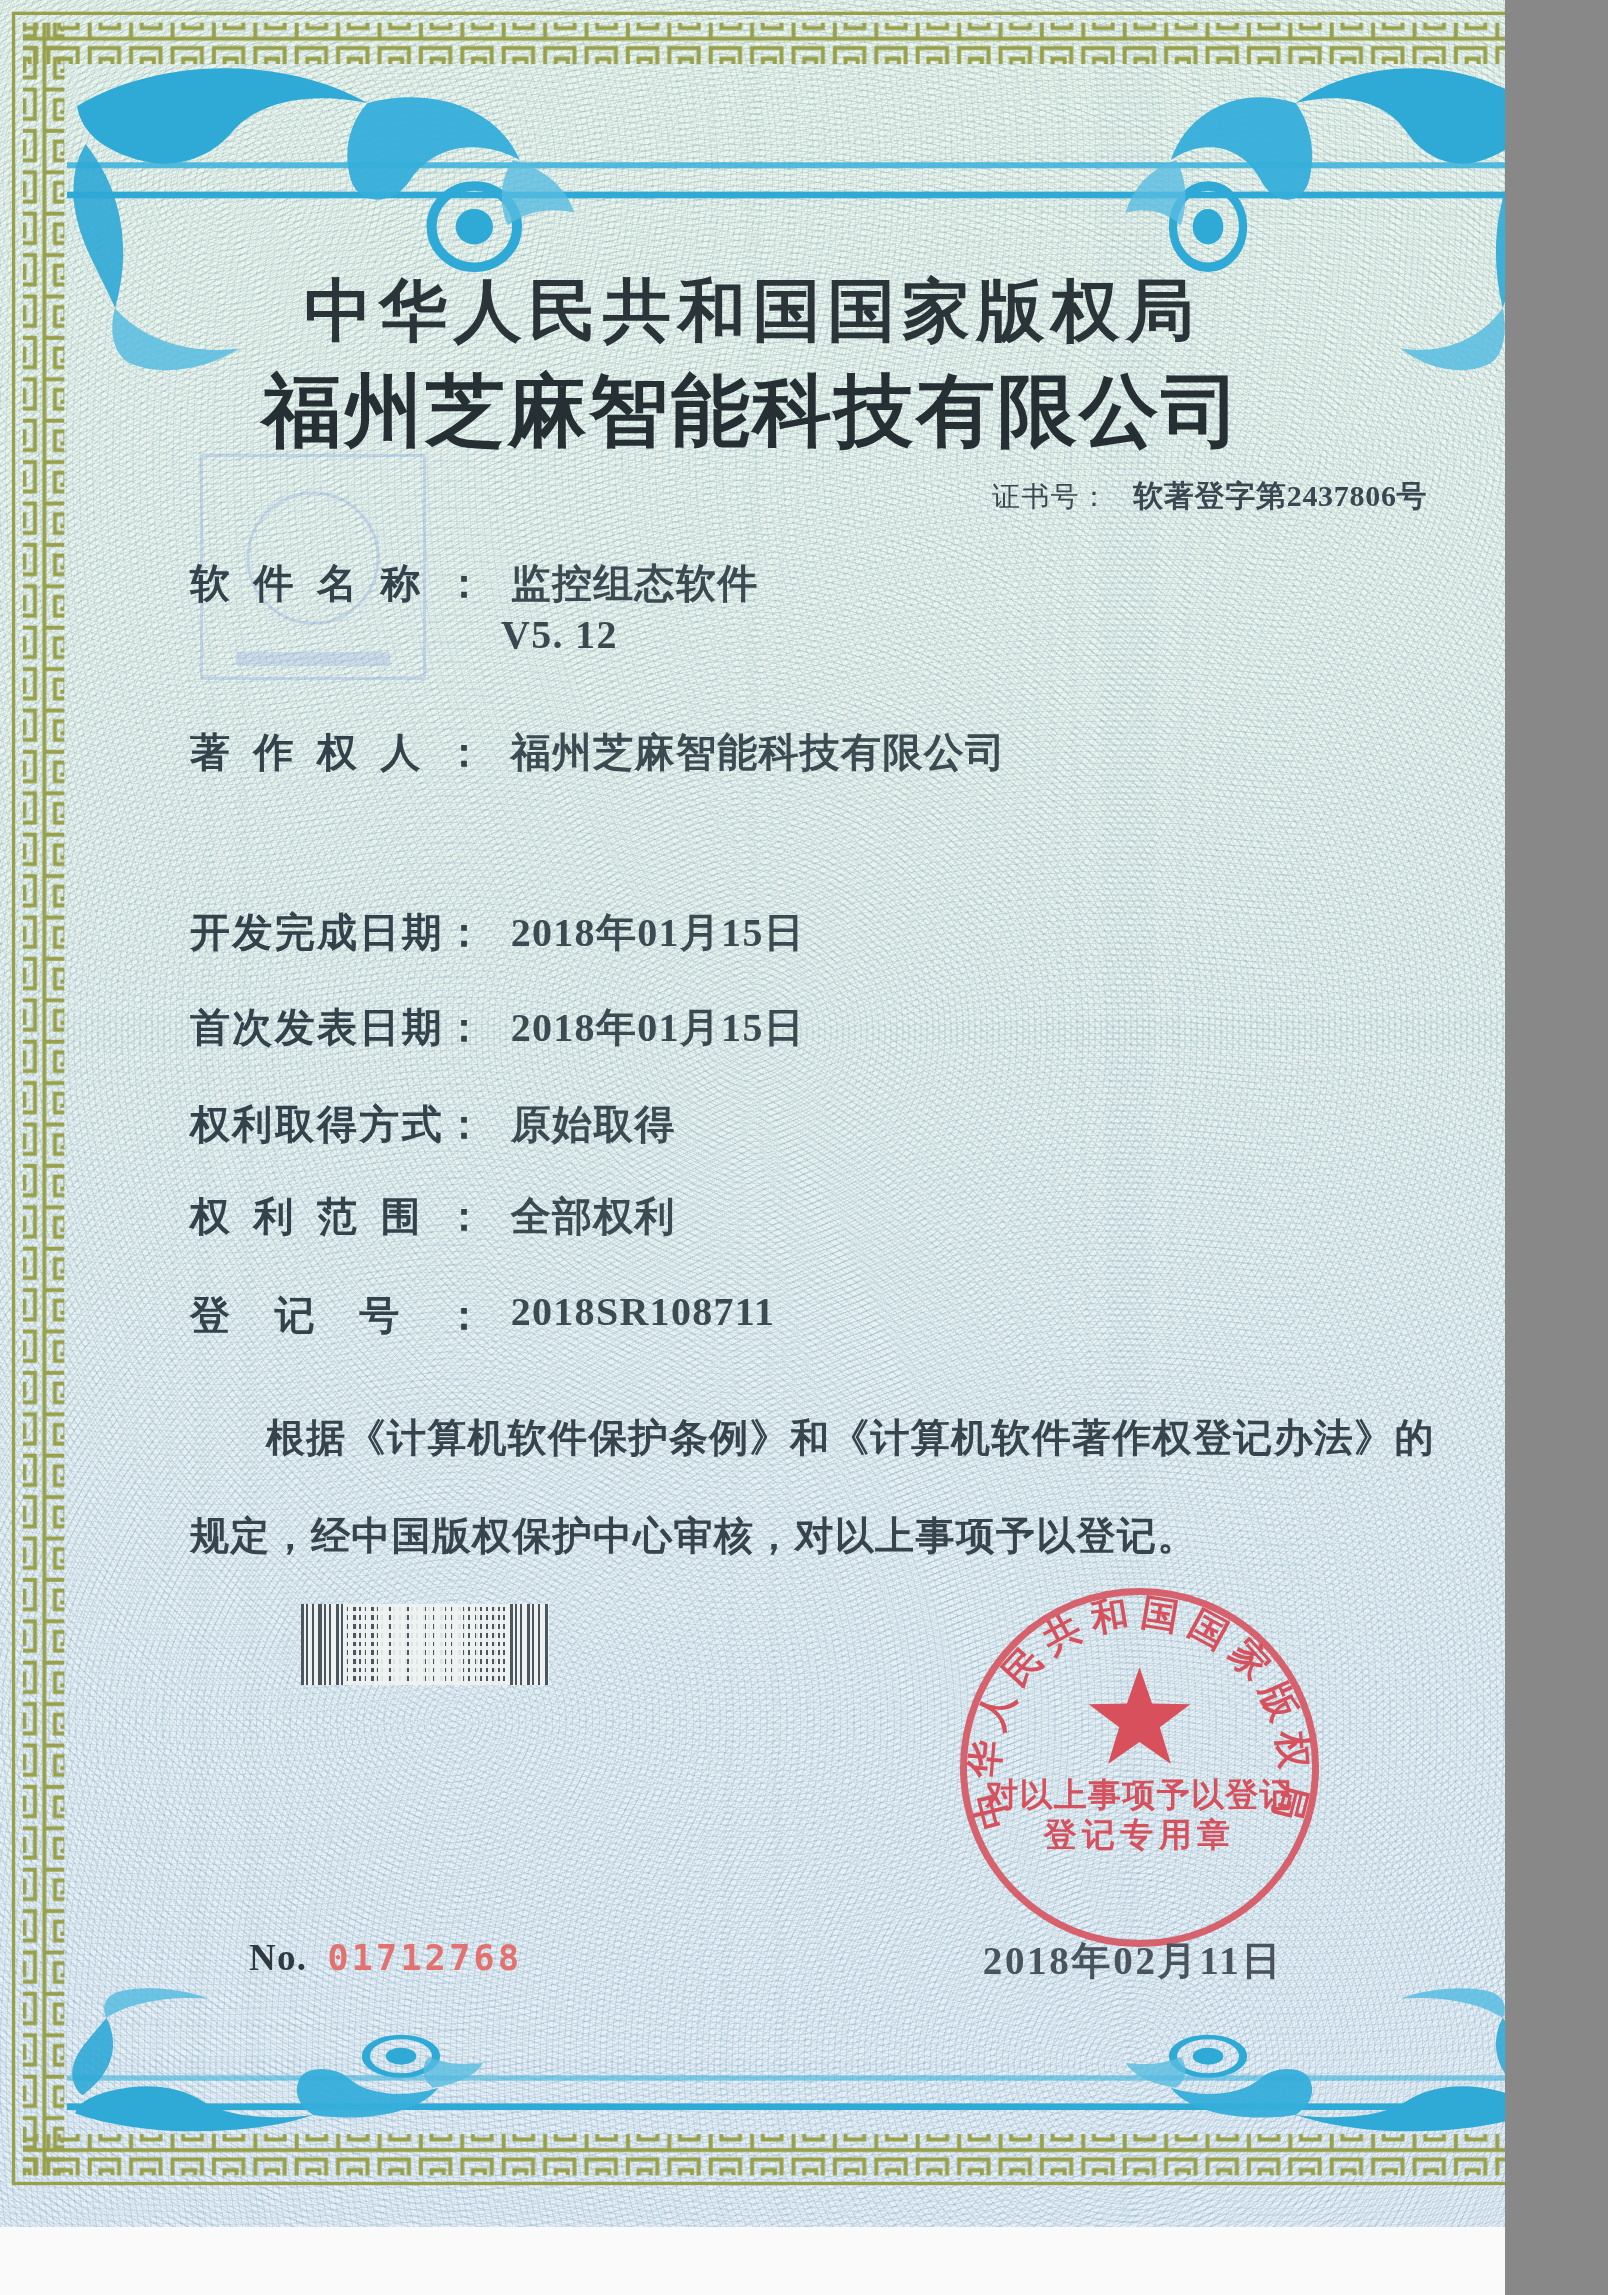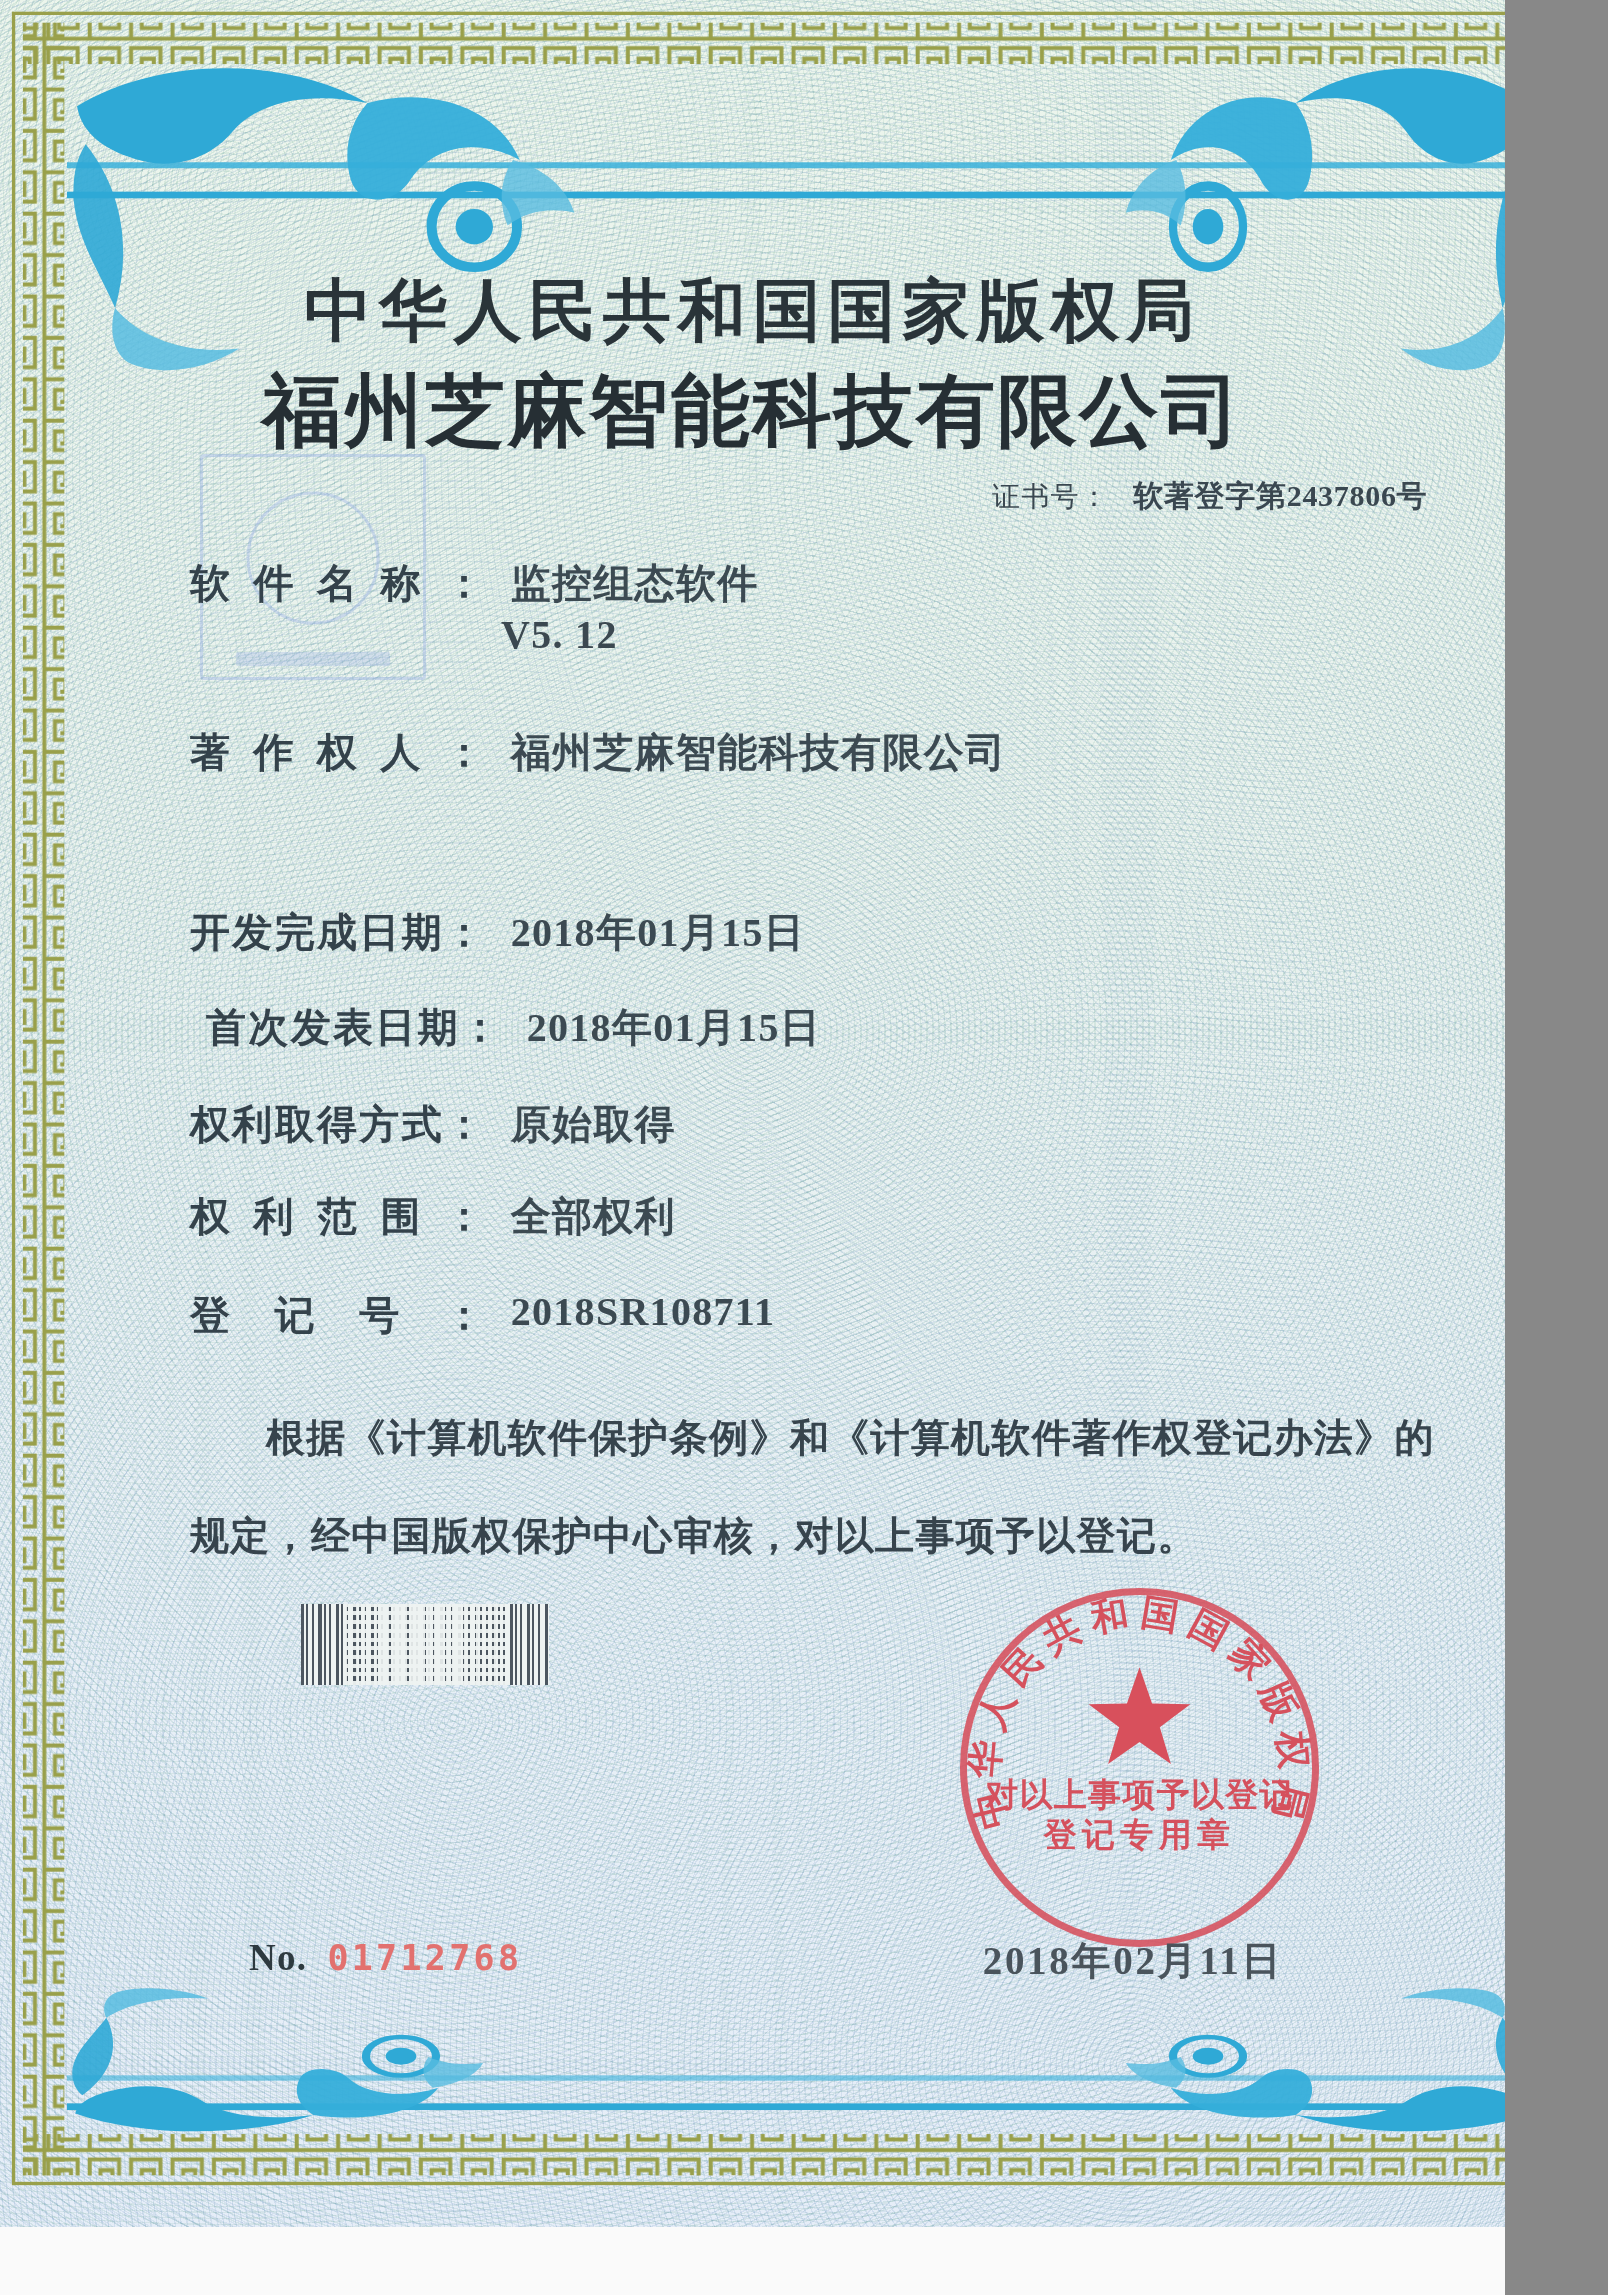--- a/index.html
+++ b/index.html
@@ -32,21 +32,21 @@
     letter-spacing:2.7px;color:#262f34;z-index:2;}
 
   .certno{left:992px;top:476px;z-index:2;font-size:28px;color:#3a4750;letter-spacing:1.3px;}
   .certno .certno-val{font-size:30px;font-weight:700;margin-left:24px;letter-spacing:0.7px;}
 
   .row{position:absolute;left:190px;z-index:2;font-size:40px;white-space:nowrap;}
   .row-label{display:inline-block;width:294px;text-align:justify;text-align-last:justify;
     color:#34424b;font-weight:600;vertical-align:top;}
   .row-value{display:inline-block;margin-left:16.7px;color:#3c4a52;font-weight:600;letter-spacing:1.3px;}
   .r1{top:556px;} .r1b{top:611px;left:501px;font-size:40px;font-weight:600;z-index:2;letter-spacing:1.3px;}
-  .r2{top:725px;} .r3{top:905px;} .r4{top:1000px;margin-left:16px;} .r5{top:1097px;} .r6{top:1189px;} .r7{top:1288px;}
+  .r2{top:725px;} .r3{top:905px;} .r4{top:1000px;} .r5{top:1097px;} .r6{top:1189px;} .r7{top:1288px;}
 
   .statement-line{position:absolute;z-index:2;font-size:39px;color:#37444d;font-weight:600;
     letter-spacing:1.3px;white-space:nowrap;}
   .st1{left:266px;top:1411px;} .st2{left:190px;top:1509px;}
 
   .barcode{position:absolute;left:301px;top:1604px;width:248px;height:81px;z-index:2;
     background:repeating-linear-gradient(90deg,#4c5660 0 3.3px,#eef3f2 3.3px 5.3px,#4c5660 5.3px 7.3px,
       #eef3f2 7.3px 10.7px,#4c5660 10.7px 12.7px,#eef3f2 12.7px 17.4px);}
   .barcode .matrix{position:absolute;left:43px;right:39px;top:0;bottom:0;
     background:

